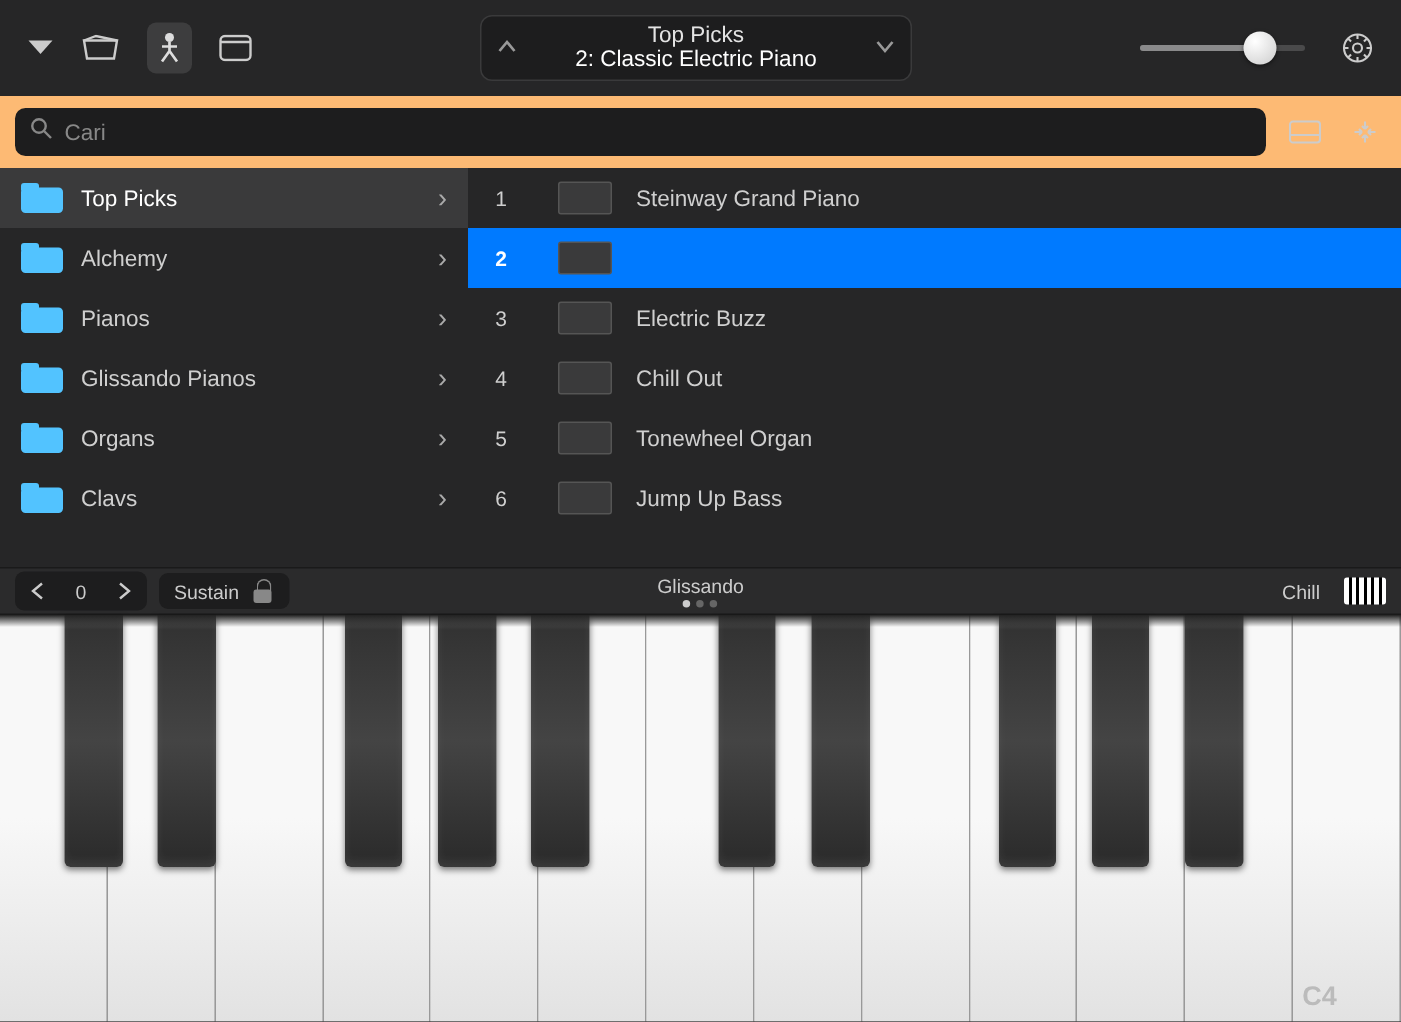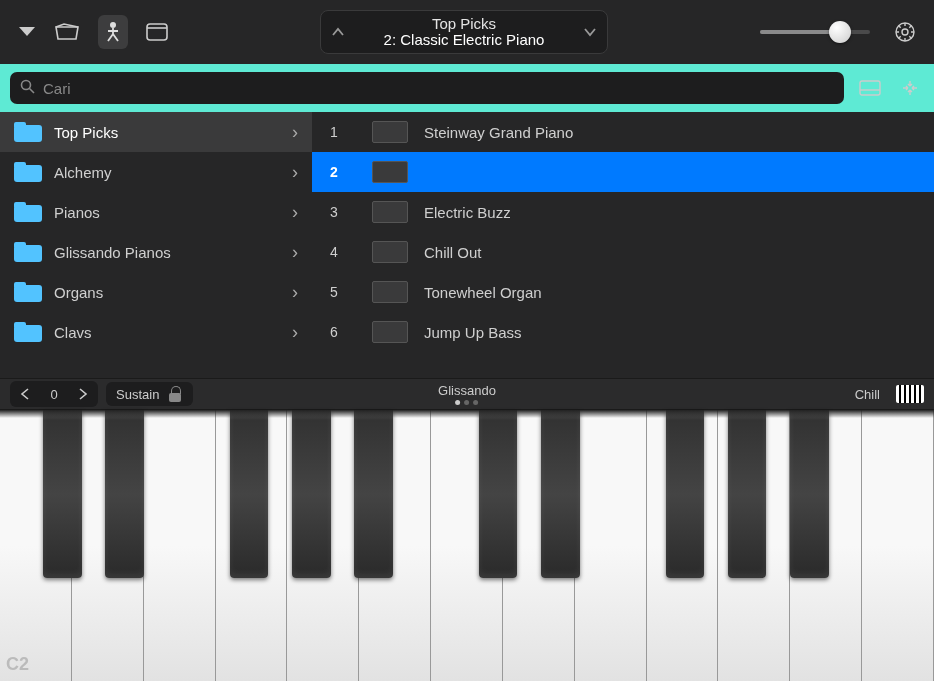--- a/index.html
+++ b/index.html
@@ -14,21 +14,21 @@
 .preset-text { text-align: center; flex: 1; display: flex; flex-direction: column; line-height: 1.1; }
 .preset-title { font-size: 15px; color: #e4e4e4; }
 .preset-sub { font-size: 15px; color: #ffffff; }
 .chev { color: #888; }
 .toolbar-right { display: flex; align-items: center; gap: 24px; }
 .volume { width: 110px; height: 4px; background: #4a4a4b; border-radius: 2px; position: relative; }
 .volume-fill { position: absolute; left: 0; top: 0; height: 100%; width: 73%; background: #8a8a8b; border-radius: 2px; }
 .volume-thumb { position: absolute; top: 50%; transform: translate(-50%,-50%); left: 73%; width: 22px; height: 22px; background: radial-gradient(circle at 35% 30%, #fff, #ccc); border-radius: 50%; box-shadow: 0 1px 3px rgba(0,0,0,.5); }
 
 
-.search-row { height: 48px; background: #5eead4; display: flex; align-items: center; padding: 0 10px; gap: 12px; }
+.search-row { height: 48px; background: #fdba74; display: flex; align-items: center; padding: 0 10px; gap: 12px; }
 .search { flex: 1; height: 32px; background: #1d1d1e; border-radius: 7px; display: flex; align-items: center; padding: 0 10px; gap: 8px; }
 .search input { flex: 1; background: transparent; border: none; outline: none; color: #ccc; font-size: 15px; }
 .search input::placeholder { color: #888; }
 .sq-btn { width: 28px; height: 22px; display: flex; align-items: center; justify-content: center; color: #ccc; cursor: pointer; }
 
 
 .browser { height: 266px; display: flex; background: #262627; }
 .cat-list { width: 312px; background: #262627; overflow-y: auto; }
 .cat-item { height: 40px; display: flex; align-items: center; padding: 0 14px; gap: 12px; cursor: pointer; position: relative; color:#cfcfcf; font-size:15px; }
 .cat-item.selected { background: #3a3a3b; color:#fff; }
@@ -258,35 +258,35 @@
     </div>
   </div>
   <div class="kb-right">
     <span>Chill</span>
     <span class="kb-icon"></span>
   </div>
 </div>
 
 <div class="keyboard" id="keyboard">
   <div class="kb-topshade"></div>
-<div class="white-key">
-      <span class="lbl">C2</span>
-    </div>
-    <div class="white-key"></div>
-    <div class="white-key"></div>
-    <div class="white-key"></div>
-    <div class="white-key"></div>
-    <div class="white-key"></div>
-    <div class="white-key"></div>
-    <div class="white-key"></div>
-    <div class="white-key"></div>
-    <div class="white-key"></div>
-    <div class="white-key"></div>
-    <div class="white-key"></div>
-    <div class="white-key"></div>
+    <div class="white-key"></div>
+    <div class="white-key"></div>
+    <div class="white-key"></div>
+    <div class="white-key"></div>
+    <div class="white-key"></div>
+    <div class="white-key"></div>
+    <div class="white-key"></div>
+    <div class="white-key"></div>
+    <div class="white-key"></div>
+    <div class="white-key"></div>
+    <div class="white-key"></div>
+    <div class="white-key"></div>
+    <div class="white-key">
+      <span class="lbl">C4</span>
+    </div>
     <div class="black-key" style="width: 38.6053px; left: 42.964px;"></div>
     <div class="black-key" style="width: 38.6053px; left: 105.231px;"></div>
     <div class="black-key" style="width: 38.6053px; left: 229.764px;"></div>
     <div class="black-key" style="width: 38.6053px; left: 292.031px;"></div>
     <div class="black-key" style="width: 38.6053px; left: 354.297px;"></div>
     <div class="black-key" style="width: 38.6053px; left: 478.831px;"></div>
     <div class="black-key" style="width: 38.6053px; left: 541.097px;"></div>
     <div class="black-key" style="width: 38.6053px; left: 665.631px;"></div>
     <div class="black-key" style="width: 38.6053px; left: 727.897px;"></div>
     <div class="black-key" style="width: 38.6053px; left: 790.164px;"></div>

